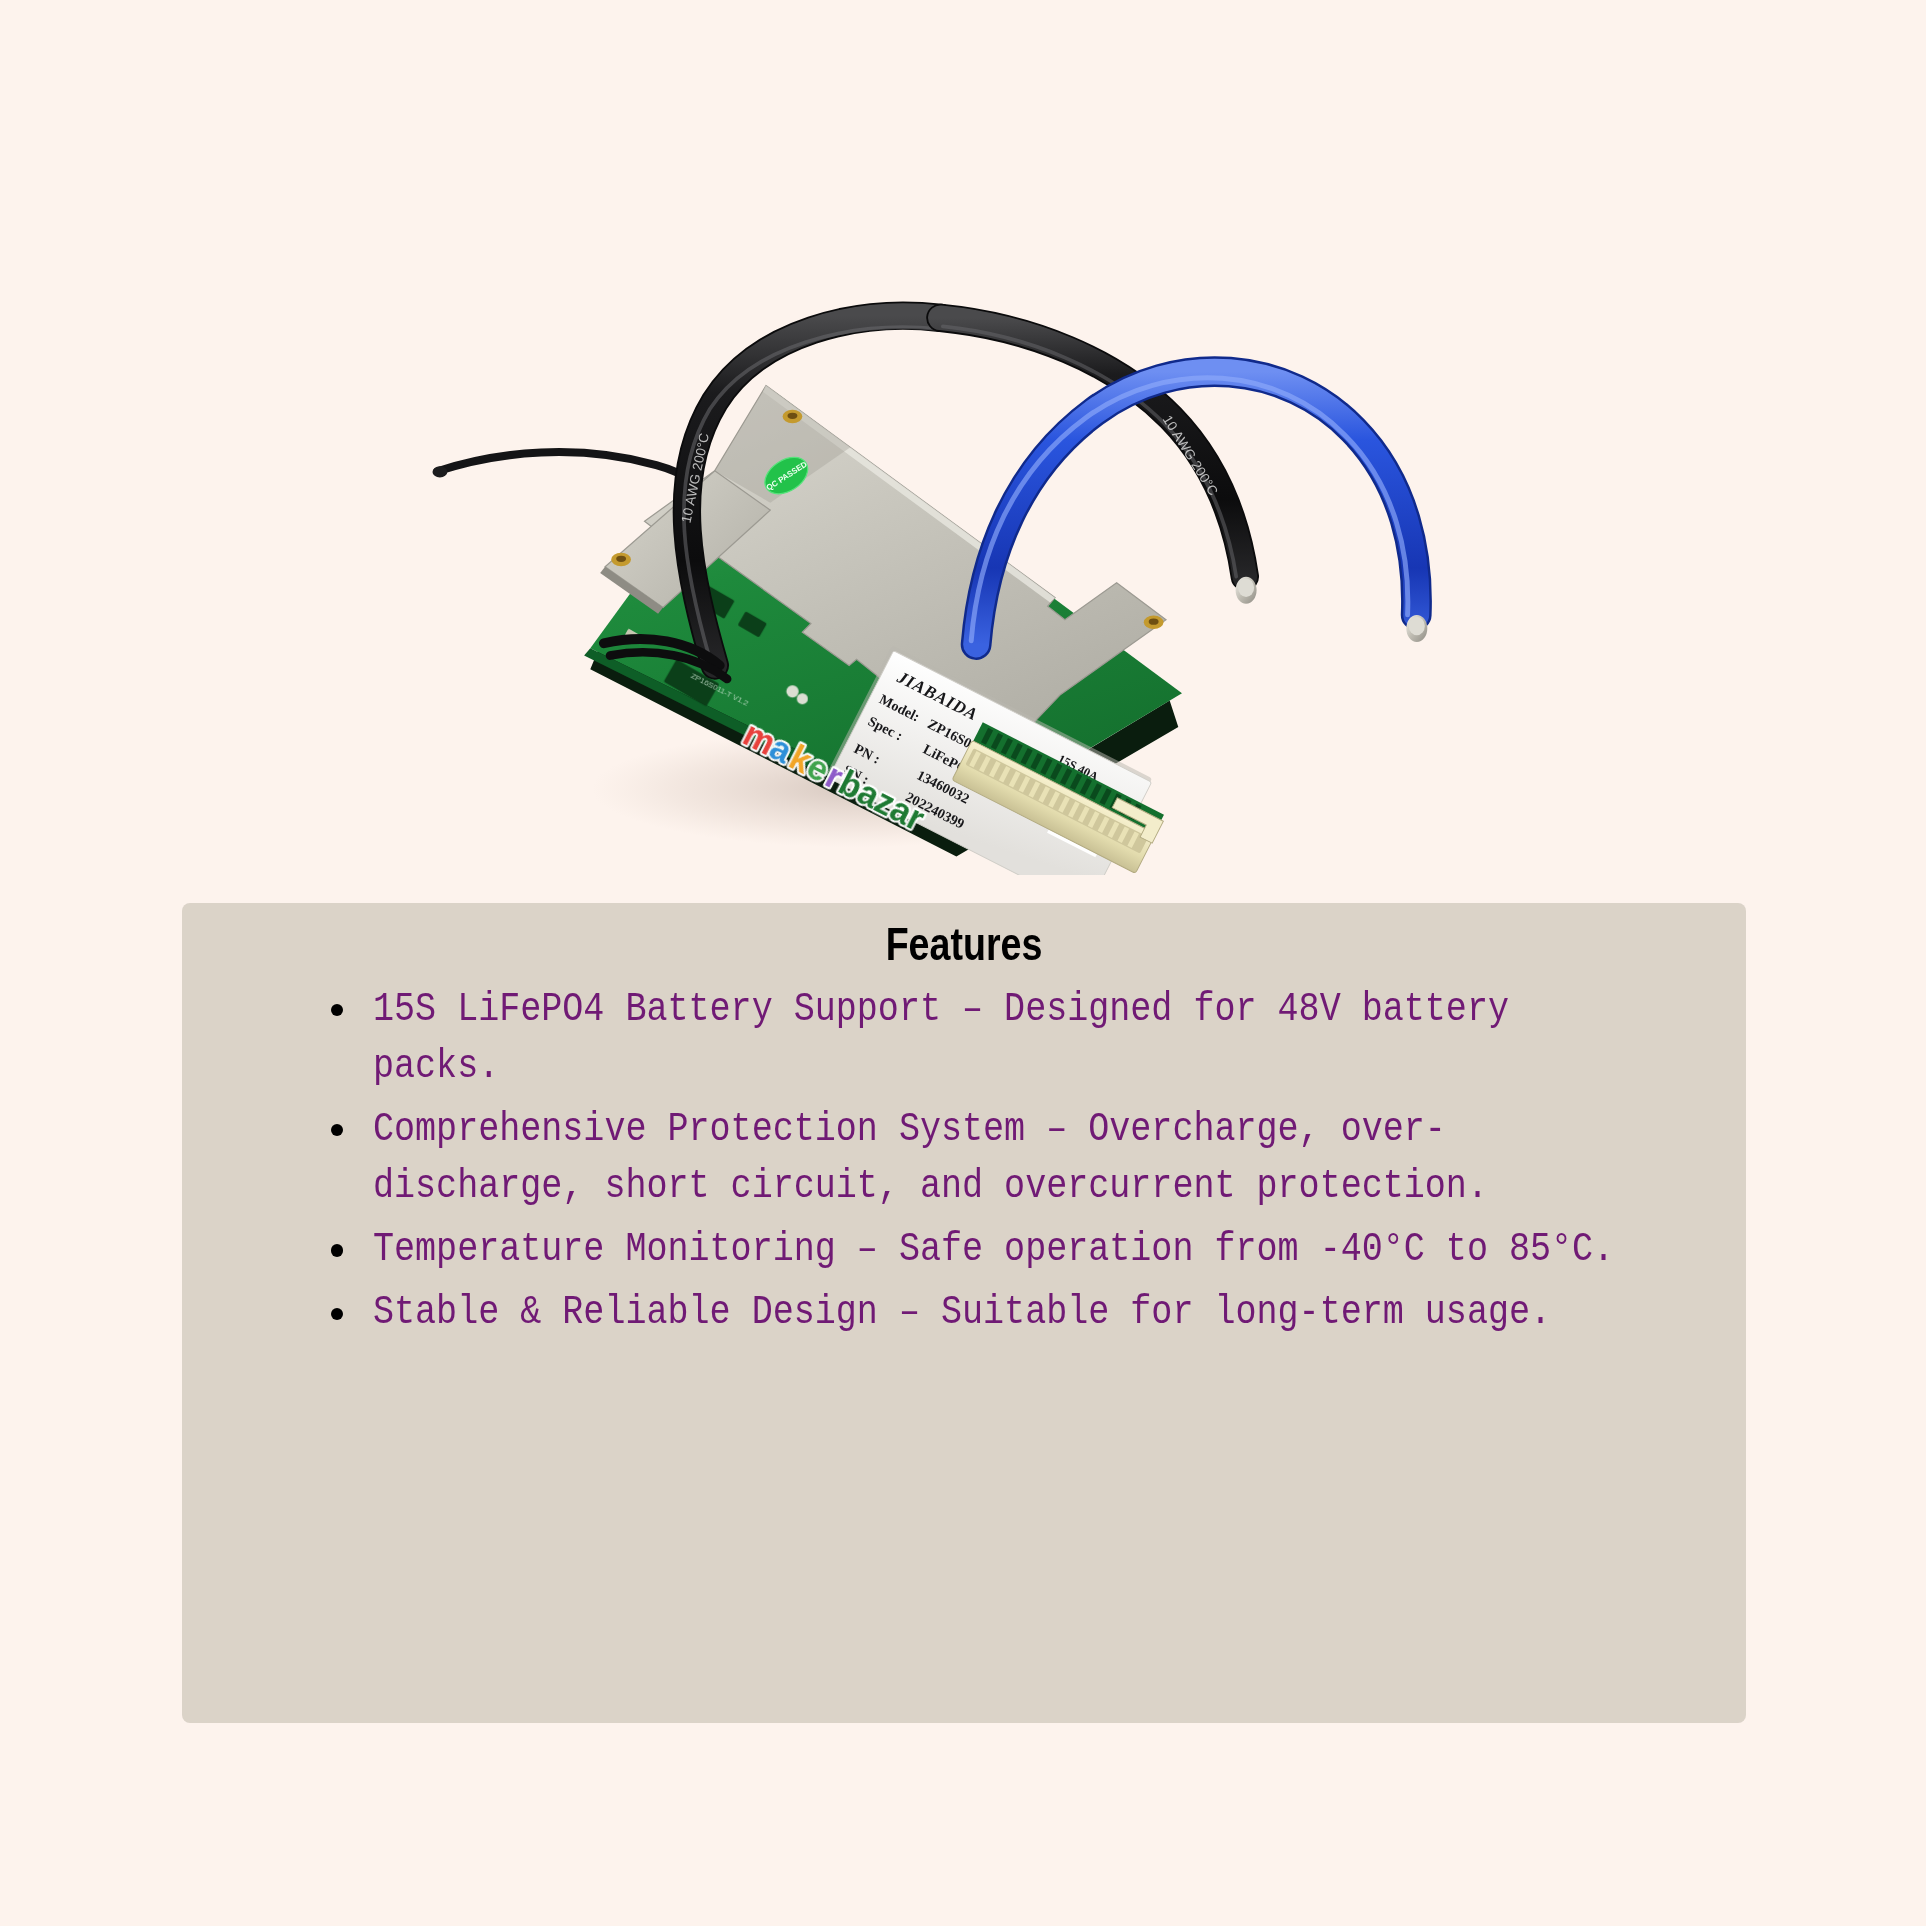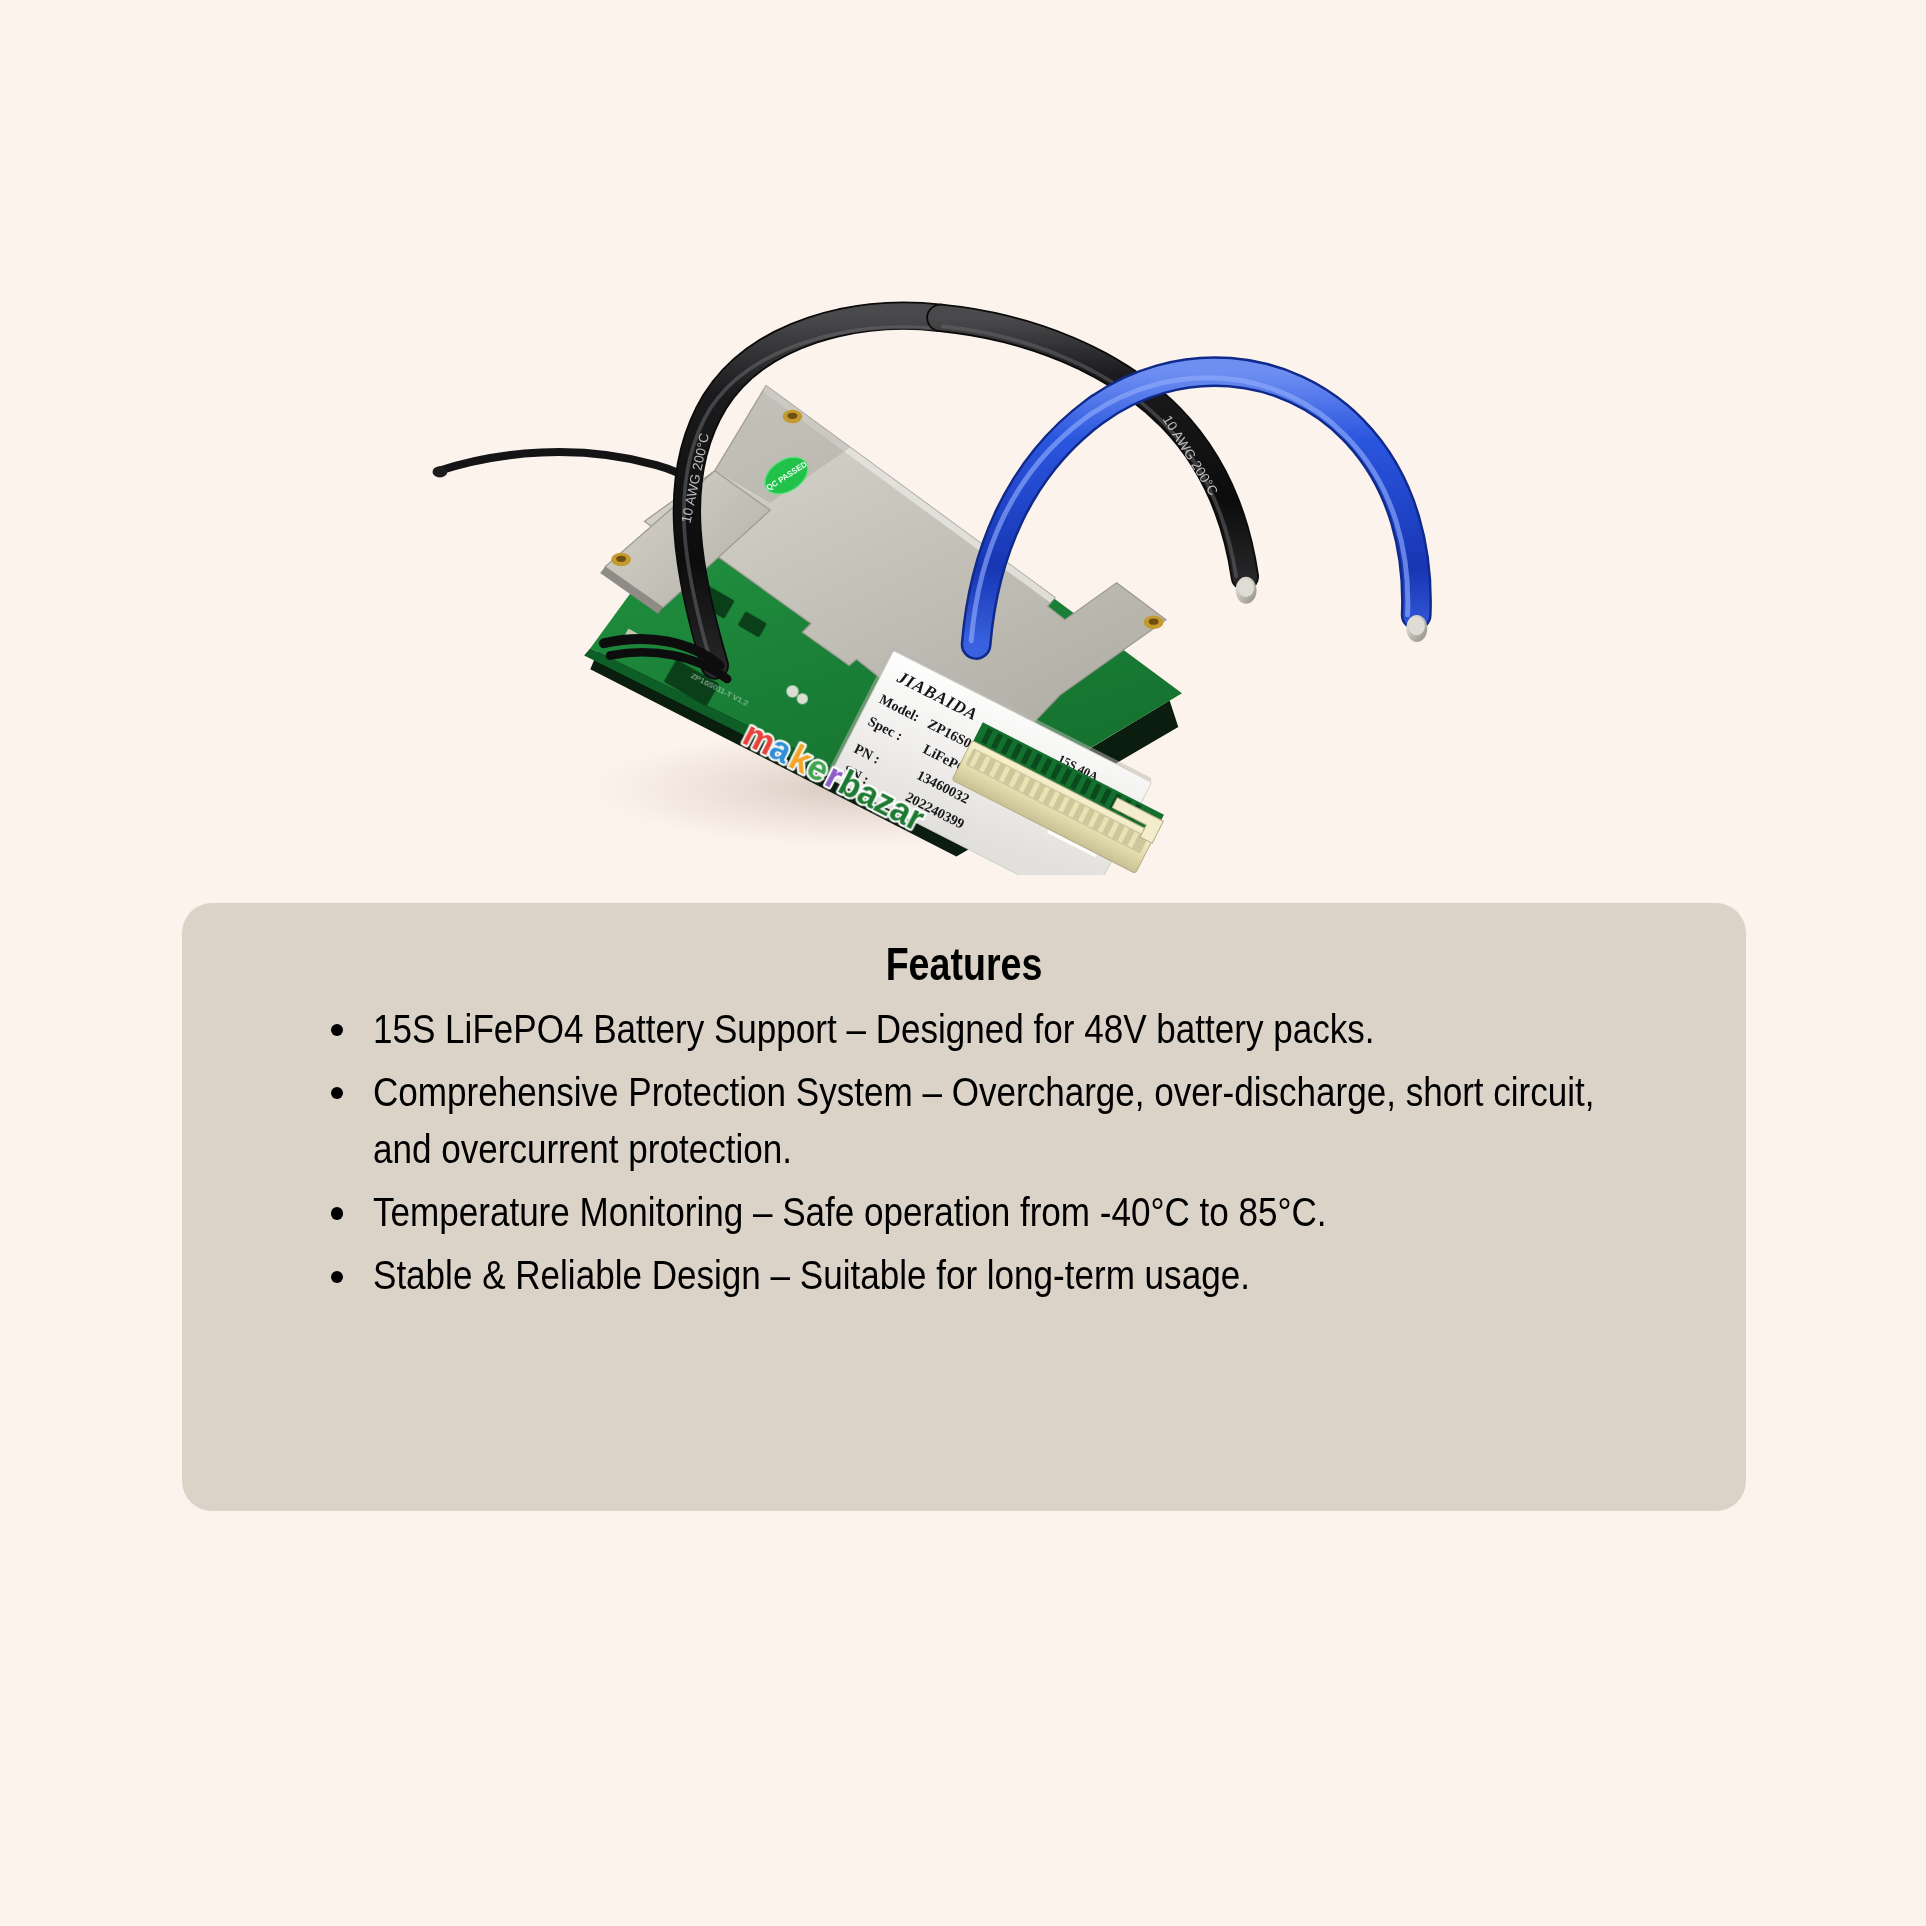--- a/index.html
+++ b/index.html
@@ -31,49 +31,49 @@
     height: 641px;
   }
   #pcb-stage svg { display: block; }
 
   
   #features-card {
     position: absolute;
     left: 182px;
     top: 903px;
     width: 1564px;
-    height: 608px;
+    height: 820px;
     background: #DBD3C8;
-    border-radius: 30px;
+    border-radius: 8px;
     box-sizing: border-box;
-    padding: 32px 0 0 0;
+    padding: 12px 0 0 0;
   }
   #features-title {
     text-align: center;
     font-weight: bold;
     font-size: 47px;
     line-height: 57px;
     color: #000;
     font-family: "Liberation Sans Narrow", "Liberation Sans", sans-serif;
     font-stretch: condensed;
     transform: scaleX(0.80);
     transform-origin: center center;
     letter-spacing: 0px;
   }
   #features-list {
     list-style: none;
     margin: 8.6px 0 0 0;
     padding: 0 92px 0 191px;
   }
   #features-list li {
     position: relative;
-    color: #000000;
+    color: #701a75;
     font-size: 41px;
     line-height: 57px;
-    font-family: Liberation Sans, sans-serif;
+    font-family: Liberation Mono, monospace;
     font-stretch: condensed;
     margin: 0 0 6.2px 0;
     padding: 0;
   }
   #features-list li .txt {
     display: inline-block;
     transform: scaleX(0.855);
     transform-origin: left center;
     width: 117%;
   }

